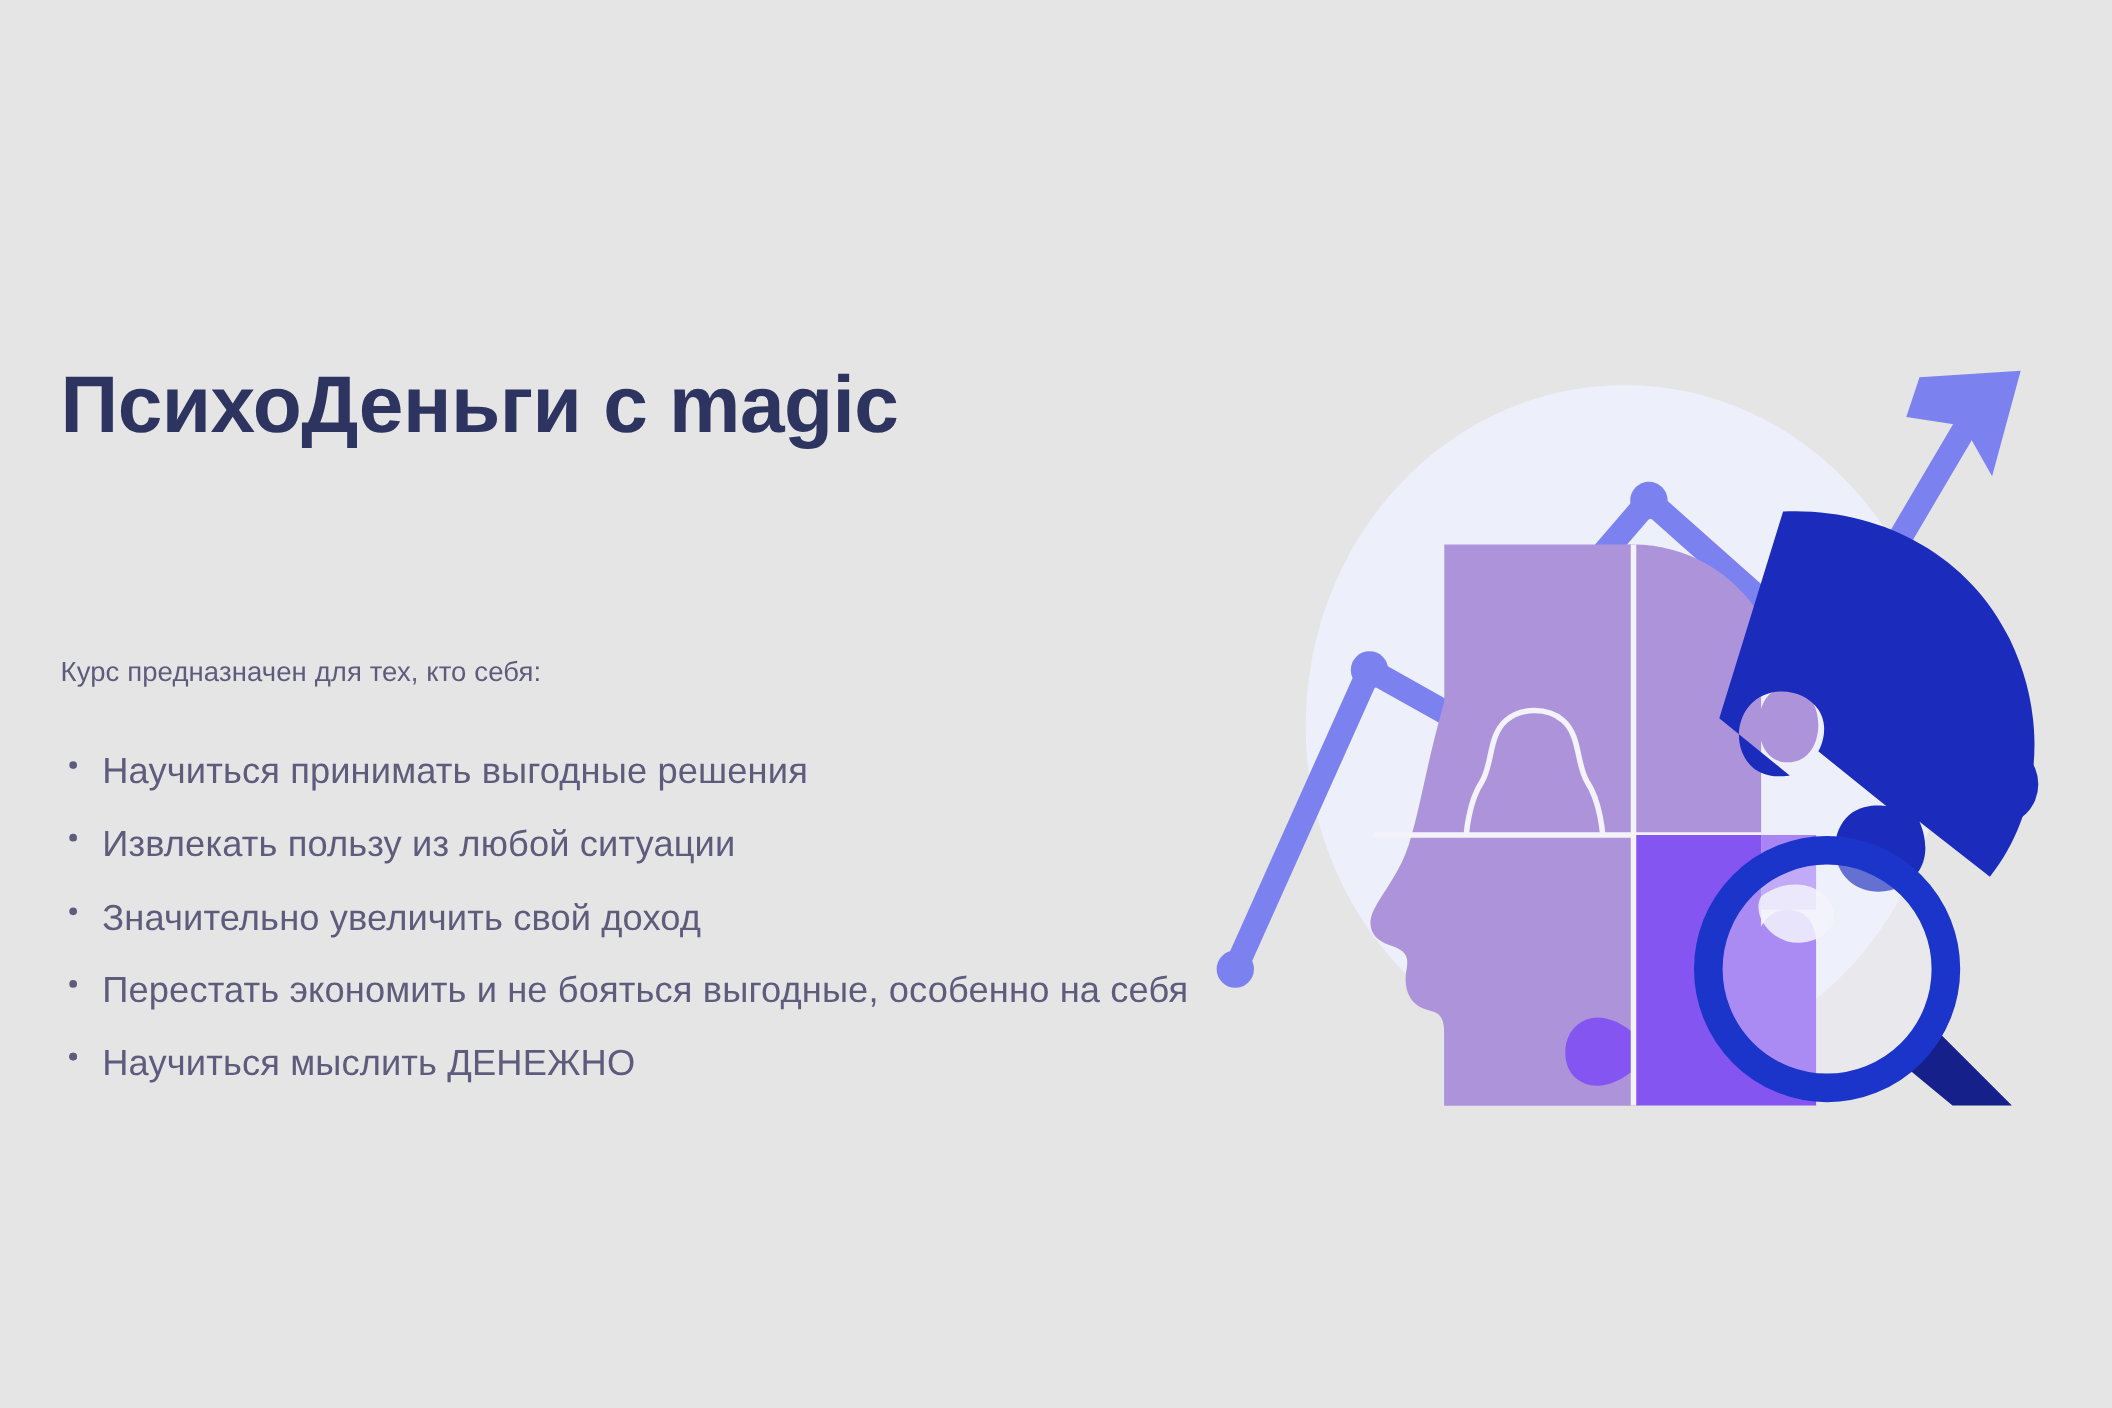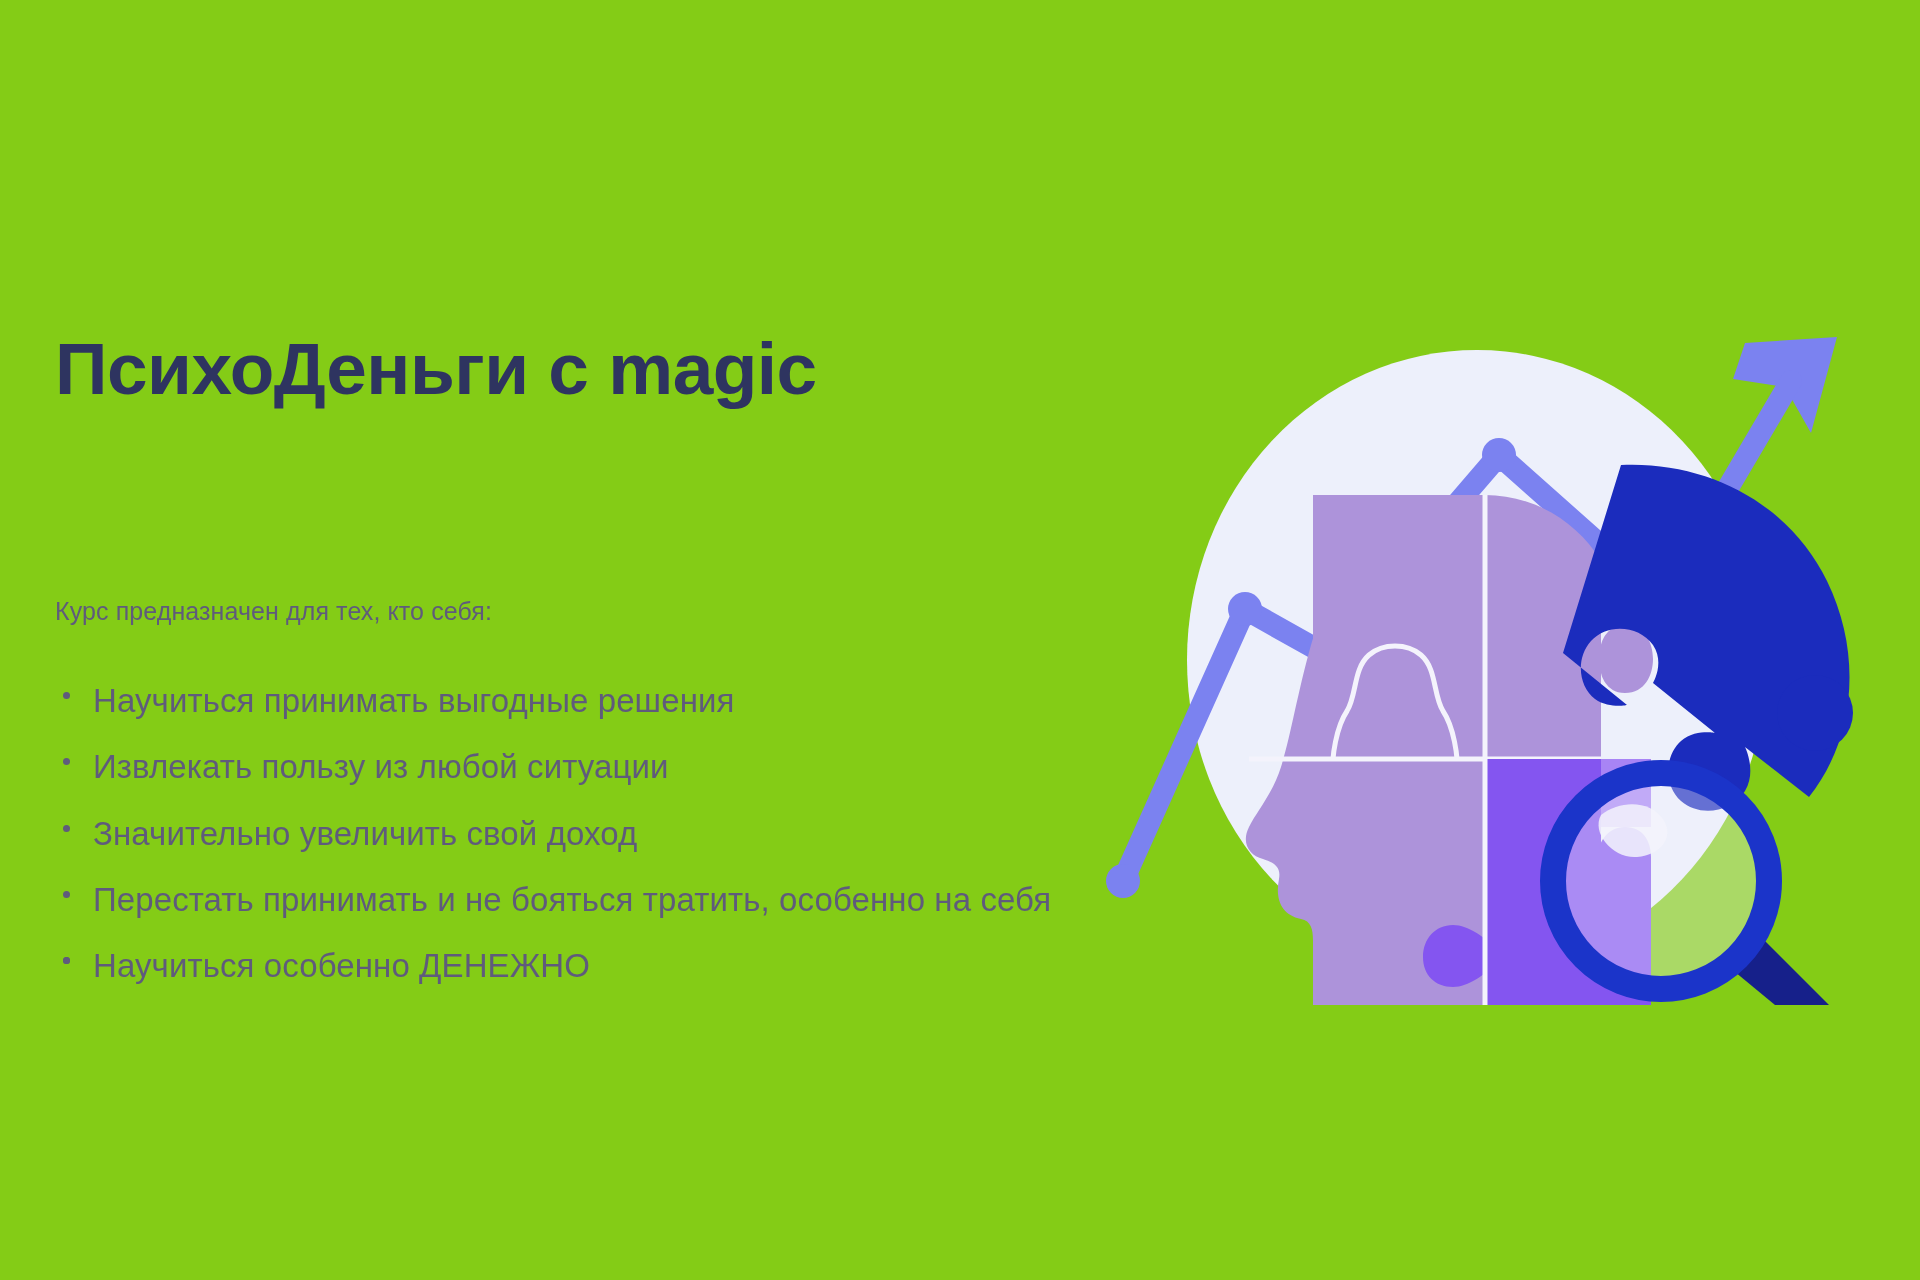--- a/index.html
+++ b/index.html
@@ -13,21 +13,21 @@
     height: 1280px;
     overflow: hidden;
     font-family: "Liberation Sans", "DejaVu Sans", sans-serif;
     -webkit-font-smoothing: antialiased;
   }
 
   .slide {
     position: relative;
     width: 1920px;
     height: 1280px;
-    background: #84cc16;
+    background: #e5e5e5;
     box-sizing: border-box;
   }
 
   
   .content-left {
     position: absolute;
     left: 55px;
     top: 330px;
     width: 940px;
   }
@@ -121,28 +121,28 @@
       <li class="bullet-item">
         <span class="bullet-dot"></span>
         <span>Извлекать пользу из любой ситуации</span>
       </li>
       <li class="bullet-item">
         <span class="bullet-dot"></span>
         <span>Значительно увеличить свой доход</span>
       </li>
       <li class="bullet-item">
         <span class="bullet-dot"></span>
-        <span>Перестать принимать и не бояться тратить, особенно на себя</span>
-      </li>
-      <li class="bullet-item">
-        <span class="bullet-dot"></span>
-      </li>
-      <li class="bullet-item">
-        <span class="bullet-dot"></span>
-        <span>Научиться особенно ДЕНЕЖНО</span>
+        <span>Перестать экономить и не бояться выгодные, особенно на себя</span>
+      </li>
+      <li class="bullet-item">
+        <span class="bullet-dot"></span>
+      </li>
+      <li class="bullet-item">
+        <span class="bullet-dot"></span>
+        <span>Научиться мыслить ДЕНЕЖНО</span>
       </li>
     </ul>
 
   </div>
 
   <div class="illustration">
     <svg viewBox="0 0 800 690" xmlns="http://www.w3.org/2000/svg">
 
       <ellipse cx="392" cy="345" rx="290" ry="310" fill="#EDF0FB"></ellipse>
 

